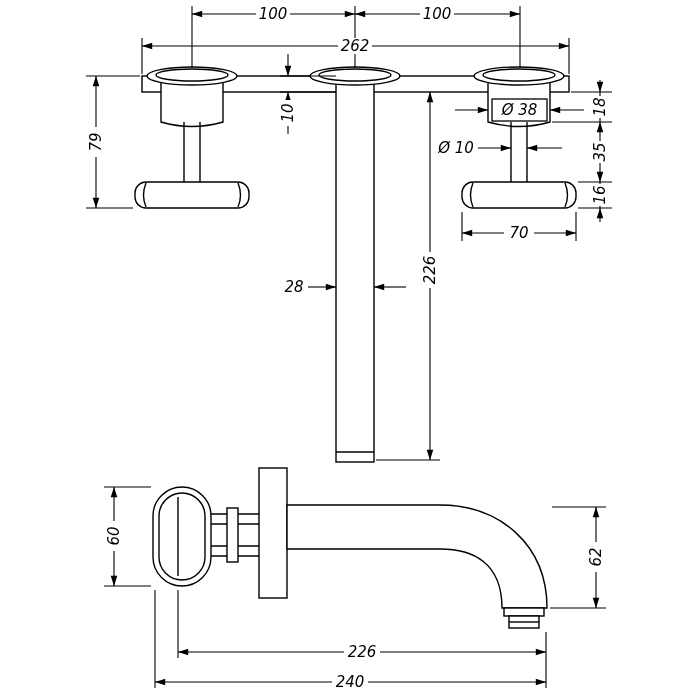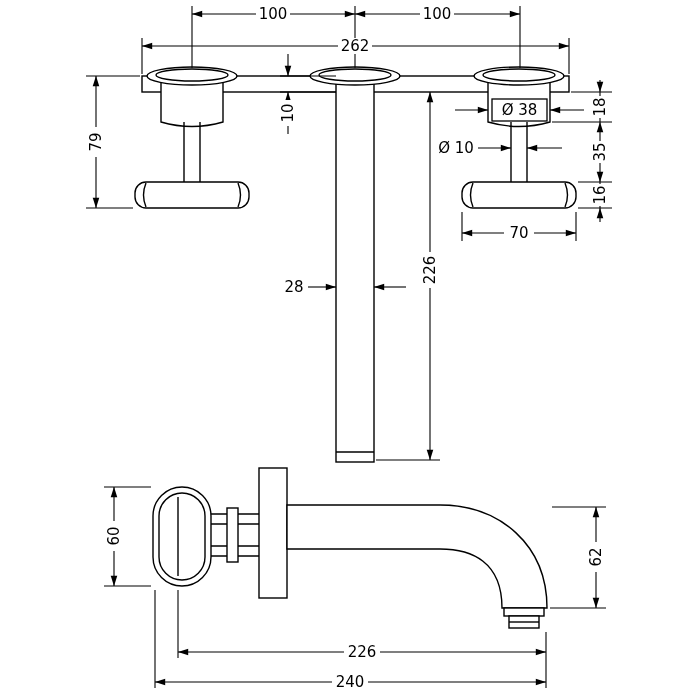--- a/index.html
+++ b/index.html
@@ -1,16 +1,16 @@
 <!DOCTYPE html>
 <html><head>
 <meta charset="utf-8">
 <style>
   html,body { margin:0; padding:0; background:#ffffff; }
-  .stage { width:700px; height:700px; background:#ffffff; position:relative; overflow:hidden; }
+  .stage { width:700px; height:700px; background:#ffffff; position:relative; overflow:hidden;font-style:italic; }
   svg { display:block; }
   .shape { stroke:#000; stroke-width:1.4; fill:none; }
   .shape-w { stroke:#000; stroke-width:1.4; fill:#fff; }
   .dim  { stroke:#000; stroke-width:1.1; fill:none; }
   .ext  { stroke:#000; stroke-width:1.1; fill:none; }
   .bg   { fill:#fff; stroke:none; }
   .dt   { font-family:"DejaVu Sans","Liberation Sans",sans-serif; font-size:15px; fill:#000; }
   .callout-box { fill:#fff; stroke:#000; stroke-width:1.3; }
 </style>
 </head>

